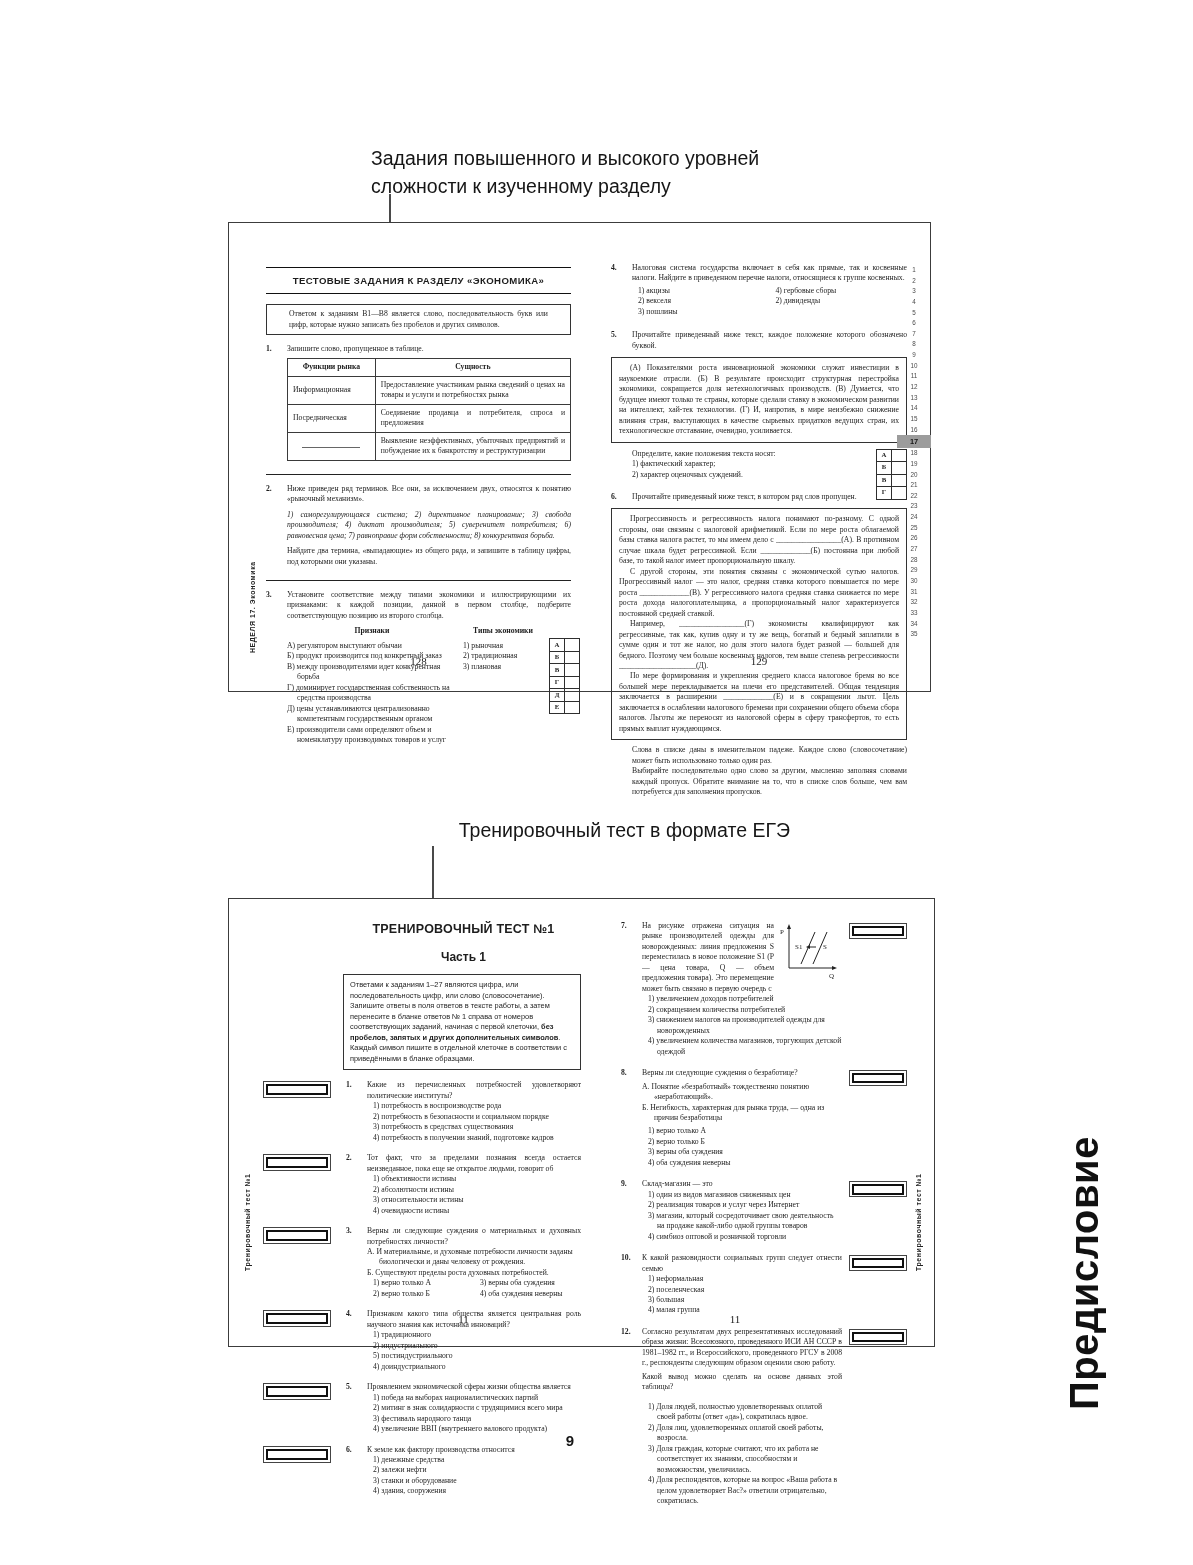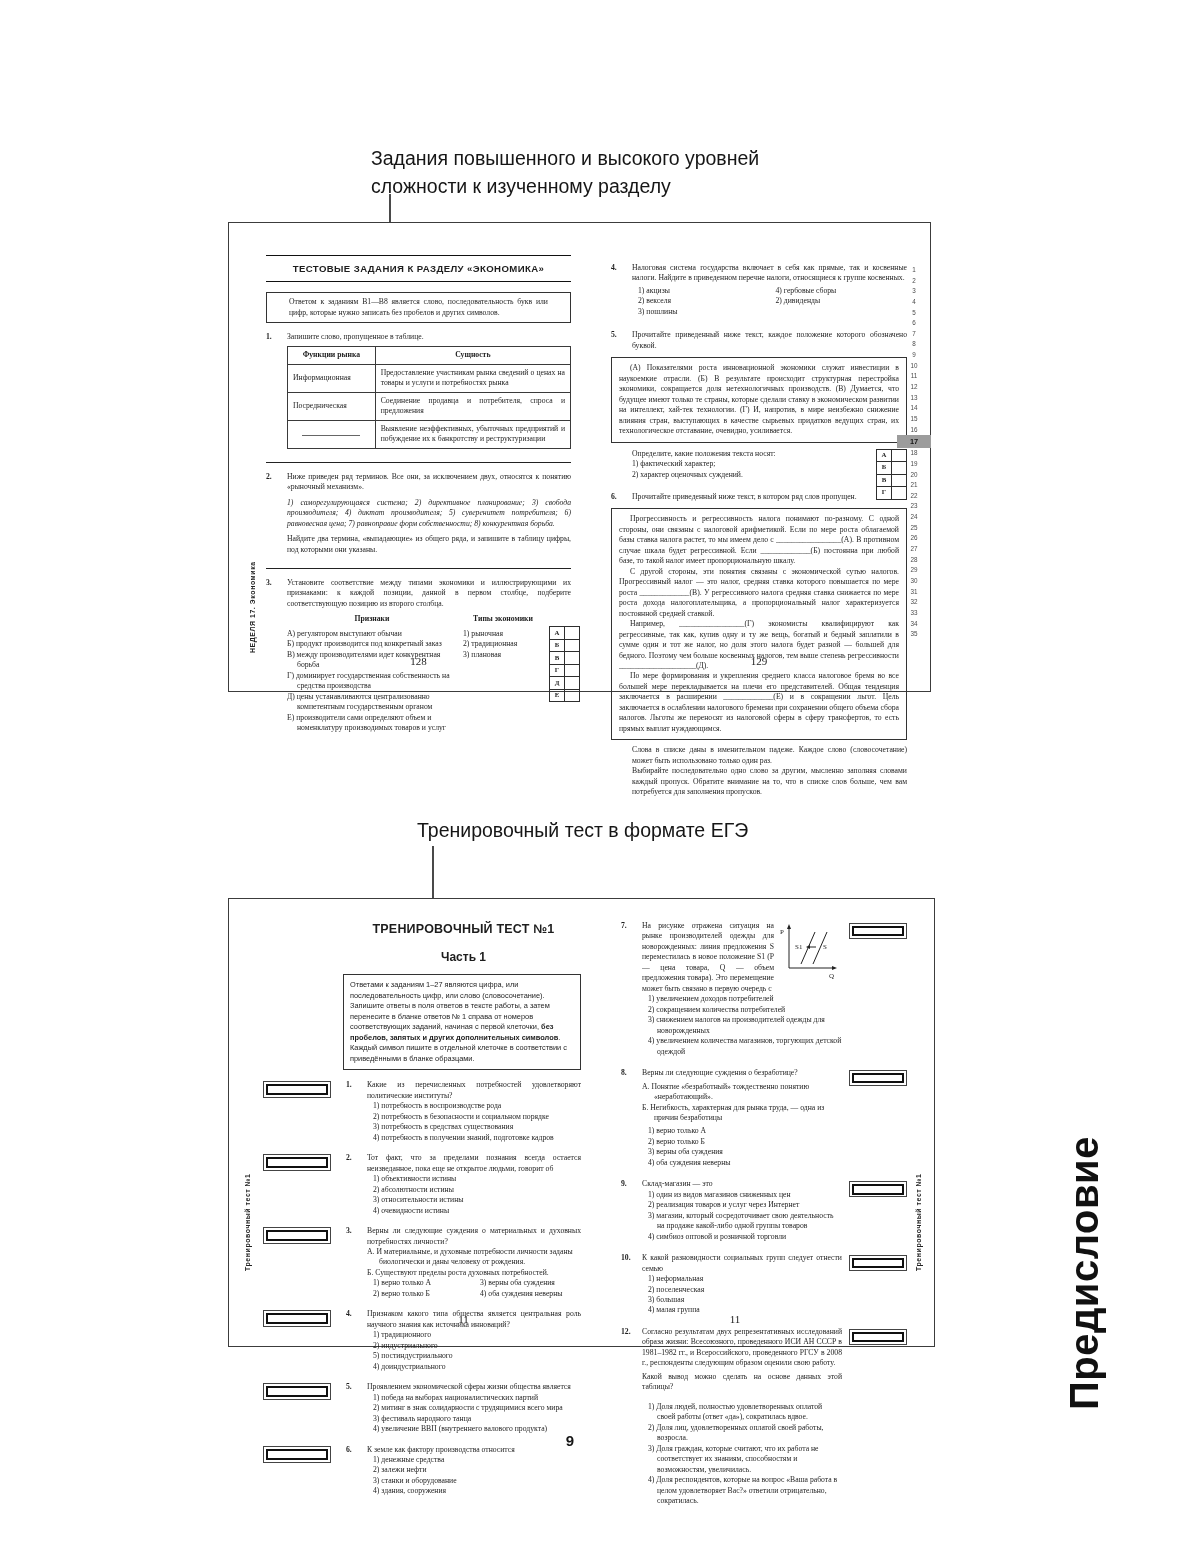--- a/index.html
+++ b/index.html
@@ -80,21 +80,21 @@
     <div>Задания повышенного и высокого уровней</div>
     <div>сложности к изученному разделу</div>
   </div>
   <svg class="arrow-svg" style="left:383px; top:194px;" width="14" height="64" viewBox="0 0 14 64">
     <line x1="7" y1="0" x2="7" y2="54" stroke="#1c1c1c" stroke-width="1.6"></line>
     <polygon points="2.5,52 11.5,52 7,63" fill="#1c1c1c"></polygon>
   </svg>
 
   <div class="spread" style="left:228px; top:222px; width:703px; height:470px;">
 
-    <div class="bookpage" style="left:37px; top:32px; width:305px;">
+    <div class="bookpage" style="left:37px; top:44px; width:305px;">
       <div class="s1-heading">ТЕСТОВЫЕ ЗАДАНИЯ К РАЗДЕЛУ «ЭКОНОМИКА»</div>
 
       <div class="notebox" style="margin-top:10px;">Ответом к заданиям В1—В8 является слово, последовательность букв или цифр, которые нужно записать без пробелов и других символов.</div>
 
       <div class="qrow" style="margin-top:9px;">
         <div class="qnum">1.</div>
         <div class="qbody">
           <div>Запишите слово, пропущенное в таблице.</div>
           <table class="booktable">
             <tbody>
@@ -294,21 +294,21 @@
 29
 30
 31
 32
 33
 34
 35</pre>
     </div>
   </div>
 
-  <div class="annotation" style="left:417px; top:816px; width:360px;">
+  <div class="annotation" style="left:430px; top:816px; width:360px;text-align:right;">
     <div>Тренировочный тест в формате ЕГЭ</div>
   </div>
   <svg class="arrow-svg" style="left:426px; top:846px;" width="14" height="66" viewBox="0 0 14 66">
     <line x1="7" y1="0" x2="7" y2="56" stroke="#1c1c1c" stroke-width="1.6"></line>
     <polygon points="2.5,54 11.5,54 7,65" fill="#1c1c1c"></polygon>
   </svg>
 
   <div class="spread" style="left:228px; top:898px; width:707px; height:449px;">
 
     <div class="bookpage" style="left:0; top:22px; width:352px;">

